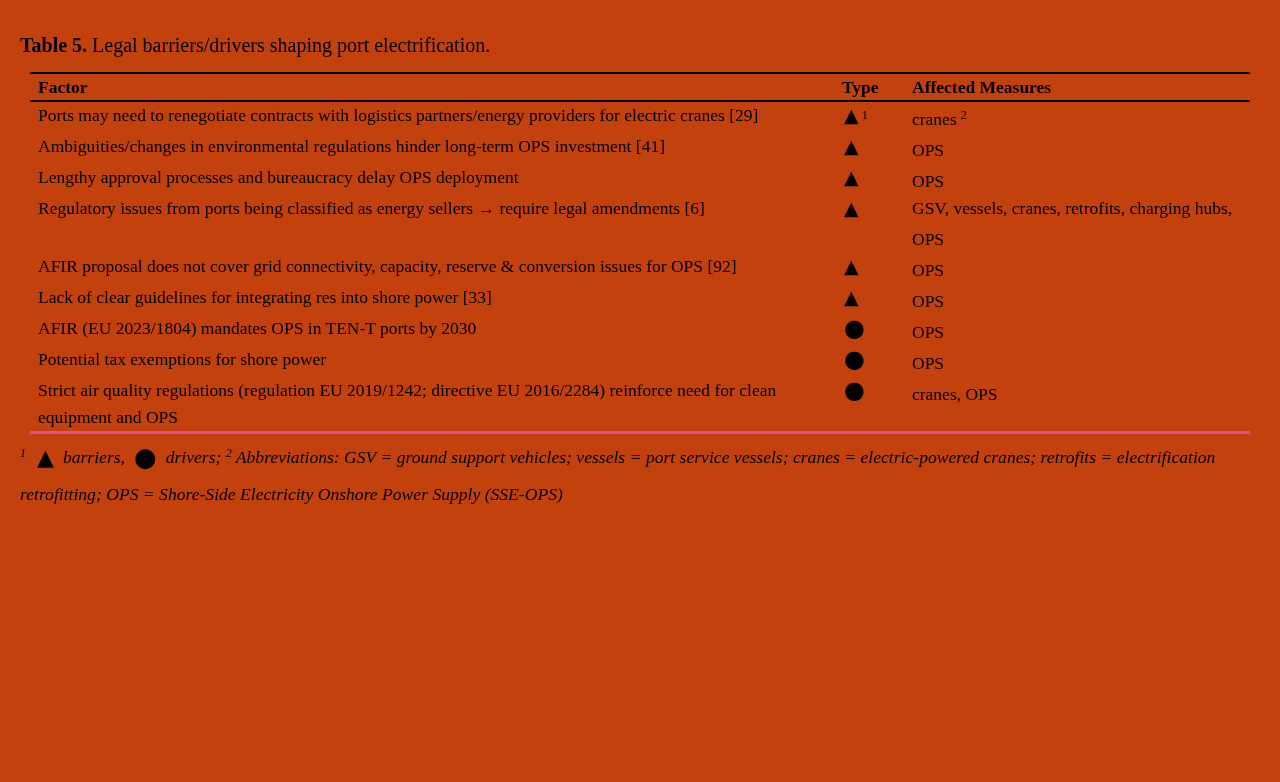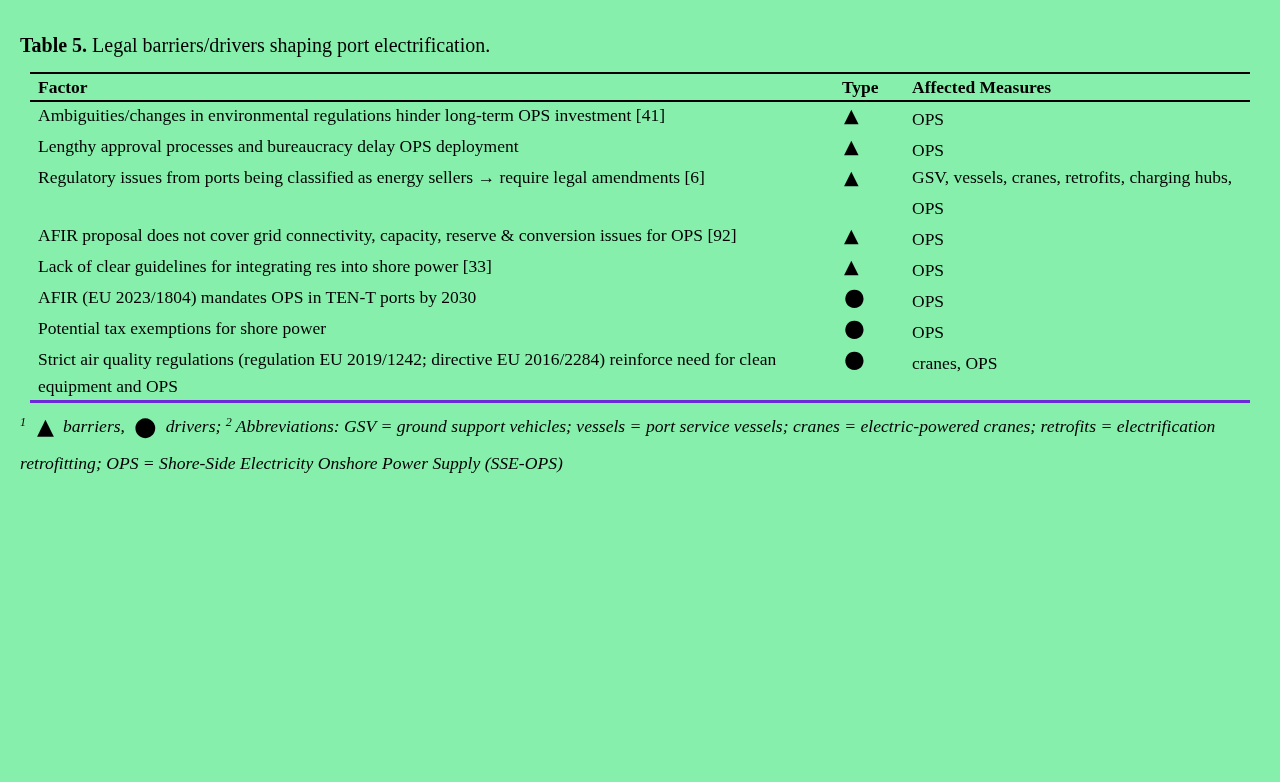--- a/index.html
+++ b/index.html
@@ -10,36 +10,36 @@
     height: 782px;
     overflow: hidden;
   }
   .page {
     box-sizing: border-box;
     width: 1280px;
     height: 782px;
     padding: 33px 25px 0 20px;
     font-family: "Liberation Serif", serif;
     color: #000000;
-    background: #86efac;
+    background: #c2410c;
   }
   .caption {
     font-size: 20px;
     line-height: 24px;
     margin: 0 0 15px 0;
   }
   .caption .caption-label { font-weight: bold; }
 
   table.data-table {
     border-collapse: collapse;
     table-layout: fixed;
     width: 1220px;
     margin-left: 10px;
     border-top: 2.5px solid #000;
-    border-bottom: 3px solid #6d28d9;
+    border-bottom: 3px solid #ec4899;
   }
   col.c-factor  { width: 812px; }
   col.c-type    { width: 70px; }
   col.c-meas    { width: 338px; }
 
   th {
     font-weight: bold;
     text-align: left;
     font-size: 17.5px;
     line-height: 23px;
@@ -113,20 +113,25 @@
       <col class="c-meas">
     </colgroup>
     <thead>
       <tr>
         <th class="h-factor">Factor</th>
         <th>Type</th>
         <th>Affected Measures</th>
       </tr>
     </thead>
     <tbody>
+    <tr>
+      <td class="factor-cell">Ports may need to renegotiate contracts with logistics partners/energy providers for electric cranes [29]</td>
+      <td class="type-cell"><span class="type-symbol barrier">▲</span><span class="type-sup">1</span></td>
+      <td class="measures-cell"><span>cranes</span><span class="measures-sup">2</span></td>
+    </tr>
 
 
     <tr>
       <td class="factor-cell">Ambiguities/changes in environmental regulations hinder long-term OPS investment [41]</td>
       <td class="type-cell"><span class="type-symbol barrier">▲</span><span class="type-sup"></span></td>
       <td class="measures-cell"><span>OPS</span><span class="measures-sup"></span></td>
     </tr>
 
     <tr>
       <td class="factor-cell">Lengthy approval processes and bureaucracy delay OPS deployment</td>

